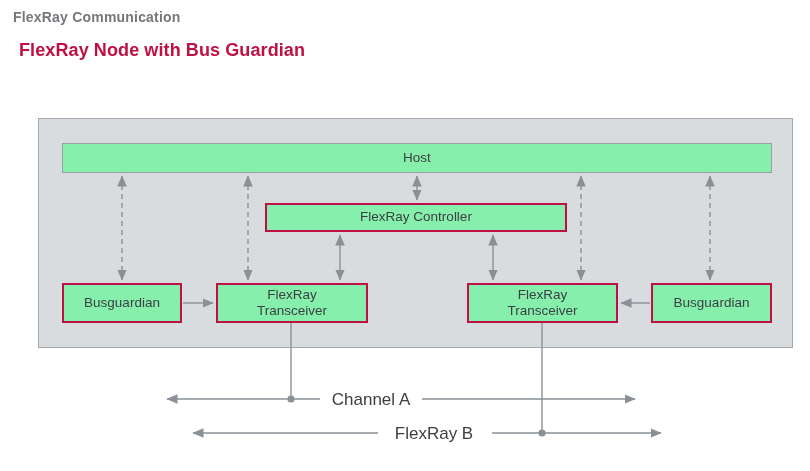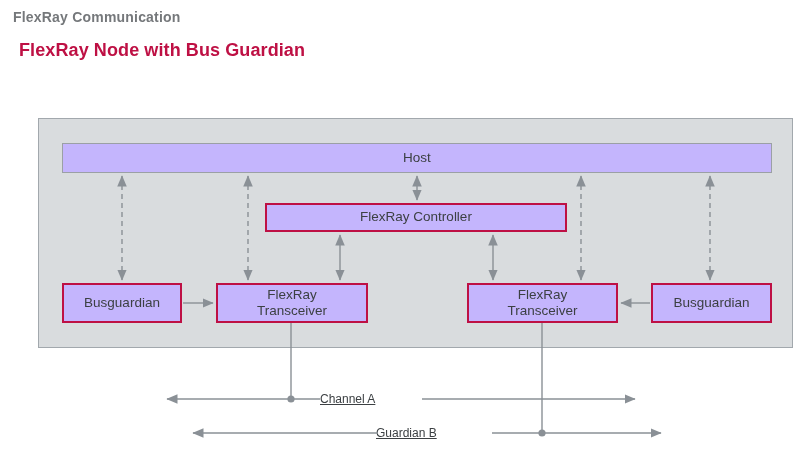--- a/index.html
+++ b/index.html
@@ -25,43 +25,43 @@
     position:absolute;left:13px;top:34px;
     font-size:18px;font-weight:bold;color:var(--accent);
     letter-spacing:.1px;
   }
   .container-box{
     position:absolute;left:38px;top:118px;width:755px;height:230px;
     background:var(--container-bg);border:1.5px solid var(--container-border);
     box-sizing:border-box;
   }
   .node{
-    position:absolute;background:#c4b5fd;box-sizing:border-box;
+    position:absolute;background:#86efac;box-sizing:border-box;
     display:flex;flex-direction:column;align-items:center;justify-content:center;
     text-align:center;font-size:13.5px;color:var(--text);line-height:1.2;
   }
   .node.gray{border:1px solid var(--box-border-gray);}
   .node.accent{border:2px solid var(--accent);}
   #node-host{left:62px;top:143px;width:710px;height:30px;}
   #node-controller{left:265px;top:203px;width:302px;height:29px;}
   #node-busguardian-left{left:62px;top:283px;width:120px;height:40px;}
   #node-transceiver-left{left:216px;top:283px;width:152px;height:40px;}
   #node-transceiver-right{left:467px;top:283px;width:151px;height:40px;}
   #node-busguardian-right{left:651px;top:283px;width:121px;height:40px;}
   .overlay{
     position:absolute;left:0;top:0;width:810px;height:471px;
     pointer-events:none;
   }
   .cline{stroke:var(--arrow);stroke-width:1.4;fill:none;}
   .cline.dashed{stroke-dasharray:5 4;}
   .cdot{fill:var(--arrow);}
   marker path{fill:var(--arrow);}
   .channel-label{
-    position:absolute;font-size:12px;color:var(--text);
-    line-height:15px;text-decoration:underline;
+    position:absolute;font-size:17px;color:var(--text);
+    text-align:center;line-height:15px;
   }
   #channel-a-label{left:320px;top:392px;width:102px;}
   #channel-b-label{left:376px;top:426px;width:116px;}
 </style>
 </head>
 <body>
 
 <div class="eyebrow">FlexRay Communication</div>
 
 <h1 class="page-title" style="margin:6px;">FlexRay Node with Bus Guardian</h1>
@@ -89,21 +89,21 @@
   <span>FlexRay</span>
   <span>Transceiver</span>
 </div>
 
 <div id="node-busguardian-right" class="node accent">
   <span>Busguardian</span>
 </div>
 
 <div id="channel-a-label" class="channel-label">Channel A</div>
 
-<div id="channel-b-label" class="channel-label">Guardian B</div>
+<div id="channel-b-label" class="channel-label">FlexRay B</div>
 
 <svg class="overlay" viewBox="0 0 810 471" xmlns="http://www.w3.org/2000/svg">
   <defs>
     <marker id="ah" viewBox="0 0 8 8" refX="7.5" refY="4" markerWidth="8" markerHeight="8" orient="auto-start-reverse">
       <path d="M0,0.6 L8,4 L0,7.4 Z"></path>
     </marker>
   </defs>
 
   <line class="cline dashed" x1="122" y1="176" x2="122" y2="280" marker-start="url(#ah)" marker-end="url(#ah)"></line>
   <line class="cline dashed" x1="248" y1="176" x2="248" y2="280" marker-start="url(#ah)" marker-end="url(#ah)"></line>

